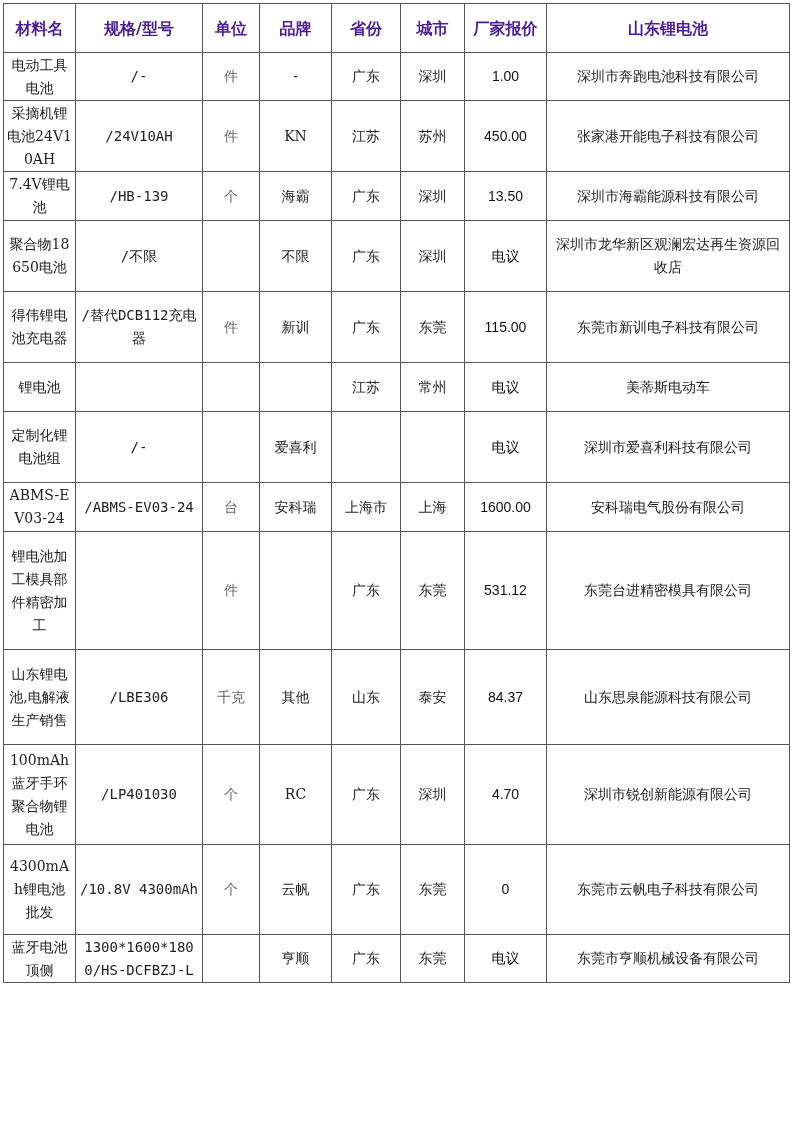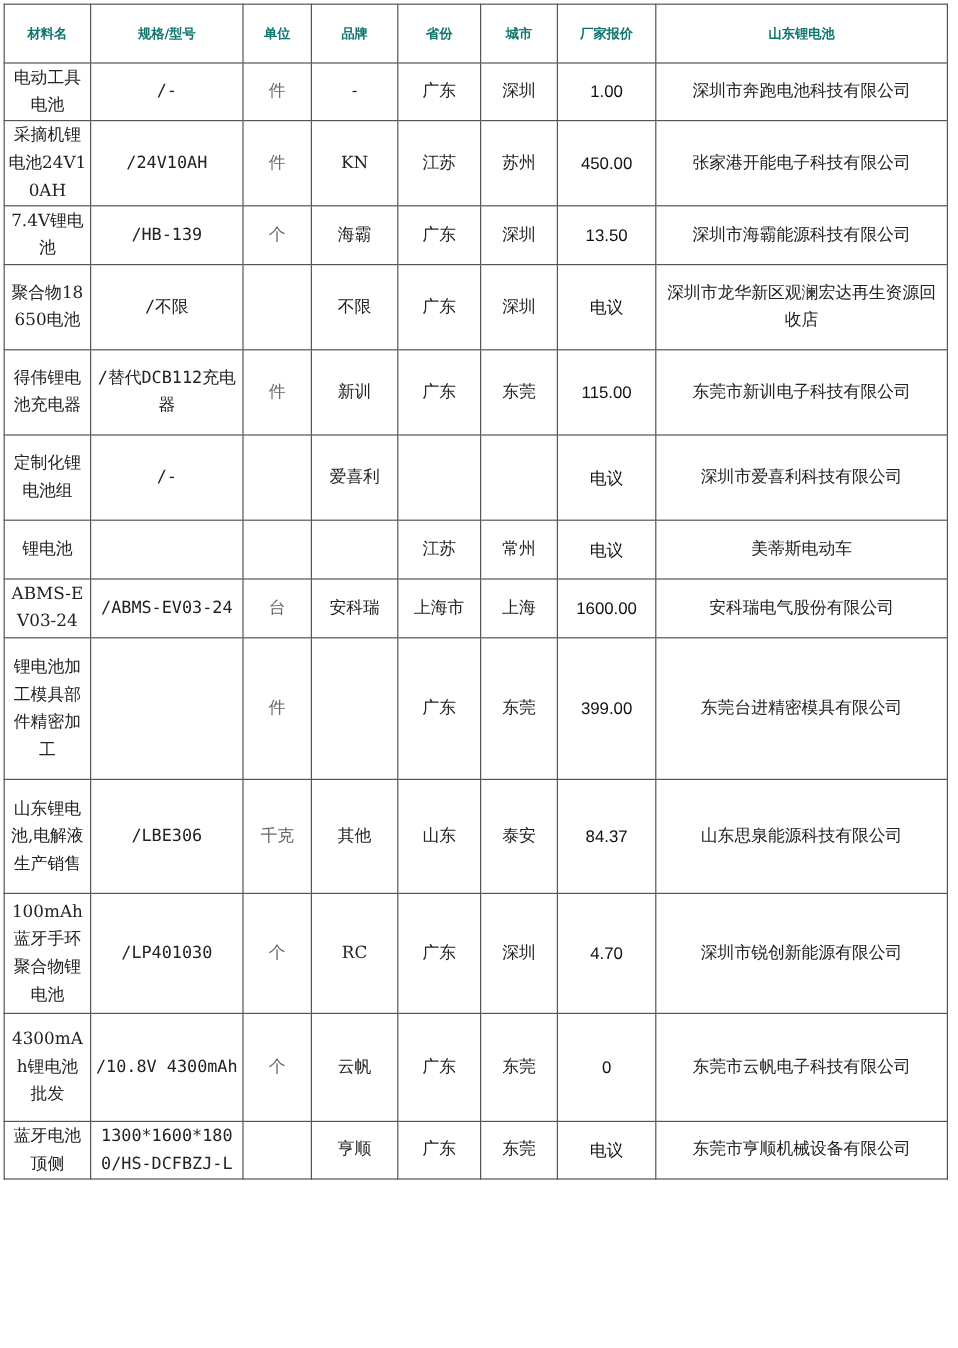--- a/index.html
+++ b/index.html
@@ -14,21 +14,21 @@
   table.grid td, table.grid th {
     border: 1px solid #555;
     text-align: center; vertical-align: middle;
     padding: 0 3px;
     font-size: 14px; line-height: 23px;
     word-break: break-all;
     overflow: hidden;
   }
   table.grid th {
     font-family: "DejaVu Sans", "Liberation Sans", sans-serif;
-    font-weight: bold; font-size: 11px; color: #0f766e;
+    font-weight: bold; font-size: 16px; color: #4c1d95;
     height: 48px;
   }
   td.c-name { font-size: 14px; line-height: 23.5px; padding: 0 2px; }
   td.c-spec { font-family: "DejaVu Sans Mono", "Liberation Mono", monospace; font-size: 13px; }
   td.c-unit { color: #666; }
   td.c-brand { }
   td.c-price { font-family: "Liberation Sans", "DejaVu Sans", sans-serif; font-size: 15px; color: #111; }
   td.c-maker { font-size: 14px; line-height: 23px; padding: 0 6px; }
 </style>
 </head>
@@ -101,58 +101,58 @@
       <tr style="height: 71px;">
         <td class="c-name">得伟锂电池充电器</td>
         <td class="c-spec">/替代DCB112充电器</td>
         <td class="c-unit">件</td>
         <td class="c-brand">新训</td>
         <td class="c-prov">广东</td>
         <td class="c-city">东莞</td>
         <td class="c-price">115.00</td>
         <td class="c-maker">东莞市新训电子科技有限公司</td>
       </tr>
+      <tr style="height: 49px;">
+        <td class="c-name">锂电池</td>
+        <td class="c-spec"></td>
+        <td class="c-unit"></td>
+        <td class="c-brand"></td>
+        <td class="c-prov">江苏</td>
+        <td class="c-city">常州</td>
+        <td class="c-price">电议</td>
+        <td class="c-maker">美蒂斯电动车</td>
+      </tr>
       <tr style="height: 71px;">
         <td class="c-name">定制化锂电池组</td>
         <td class="c-spec">/-</td>
         <td class="c-unit"></td>
         <td class="c-brand">爱喜利</td>
         <td class="c-prov"></td>
         <td class="c-city"></td>
         <td class="c-price">电议</td>
         <td class="c-maker">深圳市爱喜利科技有限公司</td>
-      </tr>
-      <tr style="height: 49px;">
-        <td class="c-name">锂电池</td>
-        <td class="c-spec"></td>
-        <td class="c-unit"></td>
-        <td class="c-brand"></td>
-        <td class="c-prov">江苏</td>
-        <td class="c-city">常州</td>
-        <td class="c-price">电议</td>
-        <td class="c-maker">美蒂斯电动车</td>
       </tr>
       <tr style="height: 49px;">
         <td class="c-name">ABMS-EV03-24</td>
         <td class="c-spec">/ABMS-EV03-24</td>
         <td class="c-unit">台</td>
         <td class="c-brand">安科瑞</td>
         <td class="c-prov">上海市</td>
         <td class="c-city">上海</td>
         <td class="c-price">1600.00</td>
         <td class="c-maker">安科瑞电气股份有限公司</td>
       </tr>
       <tr style="height: 118px;">
         <td class="c-name">锂电池加工模具部件精密加工</td>
         <td class="c-spec"></td>
         <td class="c-unit">件</td>
         <td class="c-brand"></td>
         <td class="c-prov">广东</td>
         <td class="c-city">东莞</td>
-        <td class="c-price">399.00</td>
+        <td class="c-price">531.12</td>
         <td class="c-maker">东莞台进精密模具有限公司</td>
       </tr>
       <tr style="height: 95px;">
         <td class="c-name">山东锂电池,电解液生产销售</td>
         <td class="c-spec">/LBE306</td>
         <td class="c-unit">千克</td>
         <td class="c-brand">其他</td>
         <td class="c-prov">山东</td>
         <td class="c-city">泰安</td>
         <td class="c-price">84.37</td>

